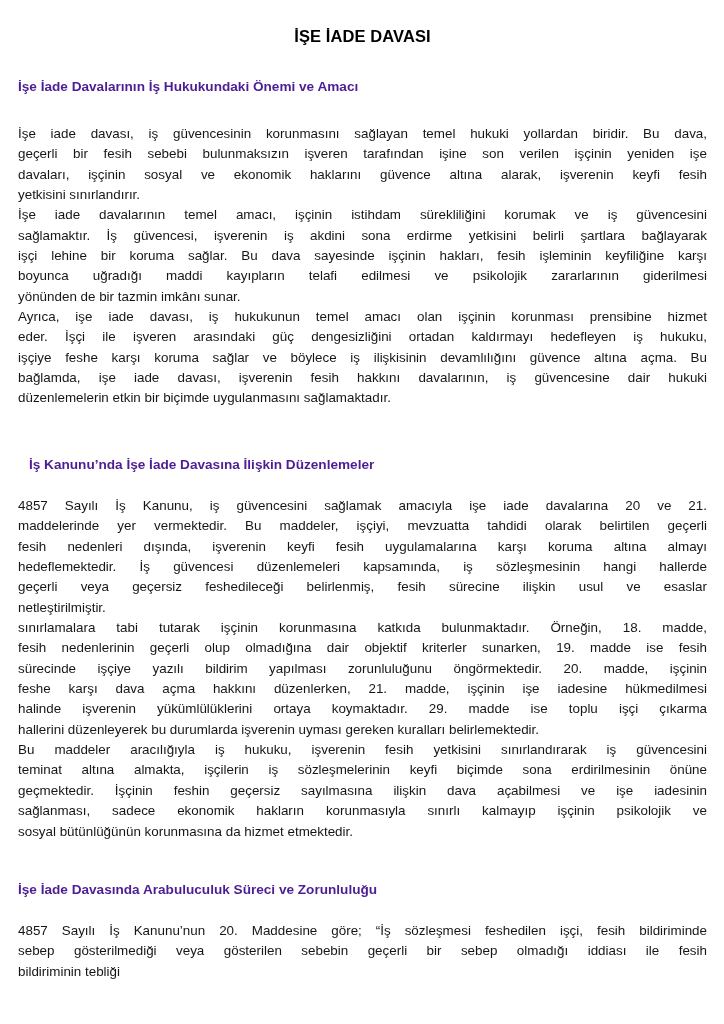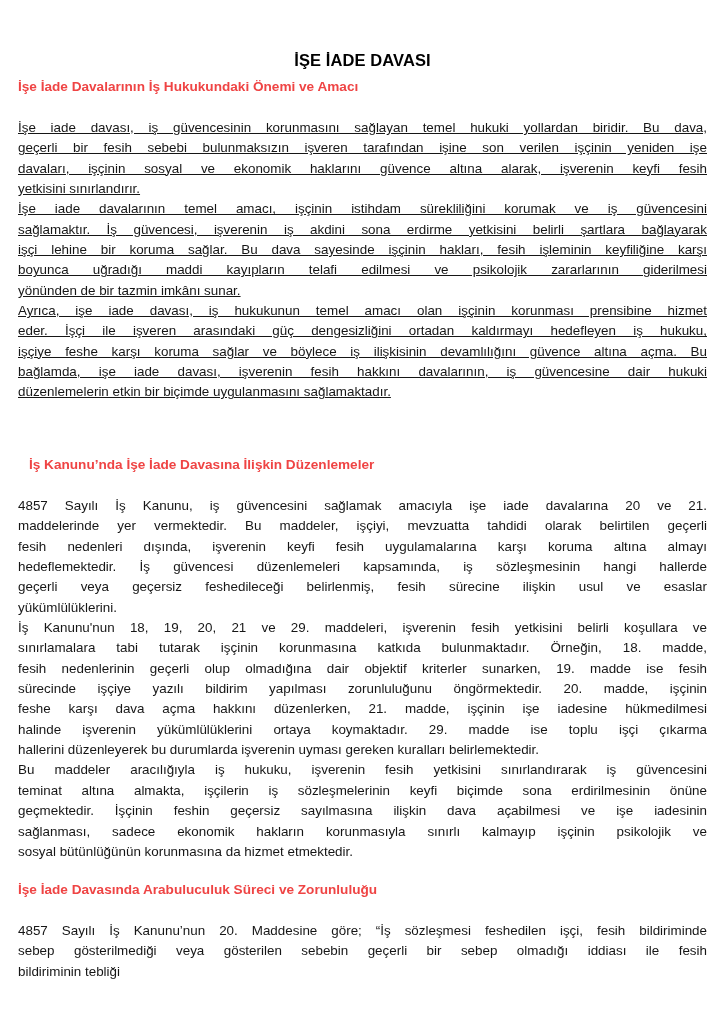--- a/index.html
+++ b/index.html
@@ -18,35 +18,35 @@
     .page {
       position: absolute;
       left: 18px;
       top: 0;
       width: 689px;
     }
     .title {
       position: absolute;
       left: 0;
       width: 689px;
-      top: 50px;
+      top: 26px;
       text-align: center;
       font-weight: bold;
       font-size: 16.5px;
       letter-spacing: 0.1px;
       color: #000;
       line-height: 20px;
       margin: 0;
     }
     .heading {
       position: absolute;
       left: 0;
       font-weight: bold;
       font-size: 13.6px;
-      color: #ef4444;
+      color: #4c1d95;
       line-height: 20px;
       margin: 0;
       white-space: nowrap;
     }
     .section-body {
       position: absolute;
       left: 0;
       width: 689px;
     }
     .para {
@@ -69,21 +69,21 @@
     }
   </style>
 </head>
 <body>
 
 <div class="page">
 
   <h1 class="title">İŞE İADE DAVASI</h1>
 
   <h2 class="heading" style="top:77px;">İşe İade Davalarının İş Hukukundaki Önemi ve Amacı</h2>
-  <div class="section-body" style="top:118px;text-decoration:underline;">
+  <div class="section-body" style="top:124px;">
     <p class="para">
       <span class="line">İşe iade davası, iş güvencesinin korunmasını sağlayan temel hukuki yollardan biridir. Bu dava,</span>
       <span class="line">geçerli bir fesih sebebi bulunmaksızın işveren tarafından işine son verilen işçinin yeniden işe</span>
       <span class="line">davaları, işçinin sosyal ve ekonomik haklarını güvence altına alarak, işverenin keyfi fesih</span>
       <span class="line last">yetkisini sınırlandırır.</span>
     </p>
     <p class="para">
       <span class="line">İşe iade davalarının temel amacı, işçinin istihdam sürekliliğini korumak ve iş güvencesini</span>
       <span class="line">sağlamaktır. İş güvencesi, işverenin iş akdini sona erdirme yetkisini belirli şartlara bağlayarak</span>
       <span class="line">işçi lehine bir koruma sağlar. Bu dava sayesinde işçinin hakları, fesih işleminin keyfiliğine karşı</span>
@@ -100,24 +100,23 @@
   </div>
 
   <h2 class="heading" style="top:455px;margin-left:11px;">İş Kanunu’nda İşe İade Davasına İlişkin Düzenlemeler</h2>
   <div class="section-body" style="top:496px;">
     <p class="para">
       <span class="line">4857 Sayılı İş Kanunu, iş güvencesini sağlamak amacıyla işe iade davalarına 20 ve 21.</span>
       <span class="line">maddelerinde yer vermektedir. Bu maddeler, işçiyi, mevzuatta tahdidi olarak belirtilen geçerli</span>
       <span class="line">fesih nedenleri dışında, işverenin keyfi fesih uygulamalarına karşı koruma altına almayı</span>
       <span class="line">hedeflemektedir. İş güvencesi düzenlemeleri kapsamında, iş sözleşmesinin hangi hallerde</span>
       <span class="line">geçerli veya geçersiz feshedileceği belirlenmiş, fesih sürecine ilişkin usul ve esaslar</span>
-      <span class="line last">yükümlülüklerini.</span>
+      <span class="line last">netleştirilmiştir.</span>
     </p>
     <p class="para">
-      <span class="line">İş Kanunu'nun 18, 19, 20, 21 ve 29. maddeleri, işverenin fesih yetkisini belirli koşullara ve</span>
       <span class="line">sınırlamalara tabi tutarak işçinin korunmasına katkıda bulunmaktadır. Örneğin, 18. madde,</span>
       <span class="line">fesih nedenlerinin geçerli olup olmadığına dair objektif kriterler sunarken, 19. madde ise fesih</span>
       <span class="line">sürecinde işçiye yazılı bildirim yapılması zorunluluğunu öngörmektedir. 20. madde, işçinin</span>
       <span class="line">feshe karşı dava açma hakkını düzenlerken, 21. madde, işçinin işe iadesine hükmedilmesi</span>
       <span class="line">halinde işverenin yükümlülüklerini ortaya koymaktadır. 29. madde ise toplu işçi çıkarma</span>
       <span class="line last">hallerini düzenleyerek bu durumlarda işverenin uyması gereken kuralları belirlemektedir.</span>
     </p>
     <p class="para">
       <span class="line">Bu maddeler aracılığıyla iş hukuku, işverenin fesih yetkisini sınırlandırarak iş güvencesini</span>
       <span class="line">teminat altına almakta, işçilerin iş sözleşmelerinin keyfi biçimde sona erdirilmesinin önüne</span>

